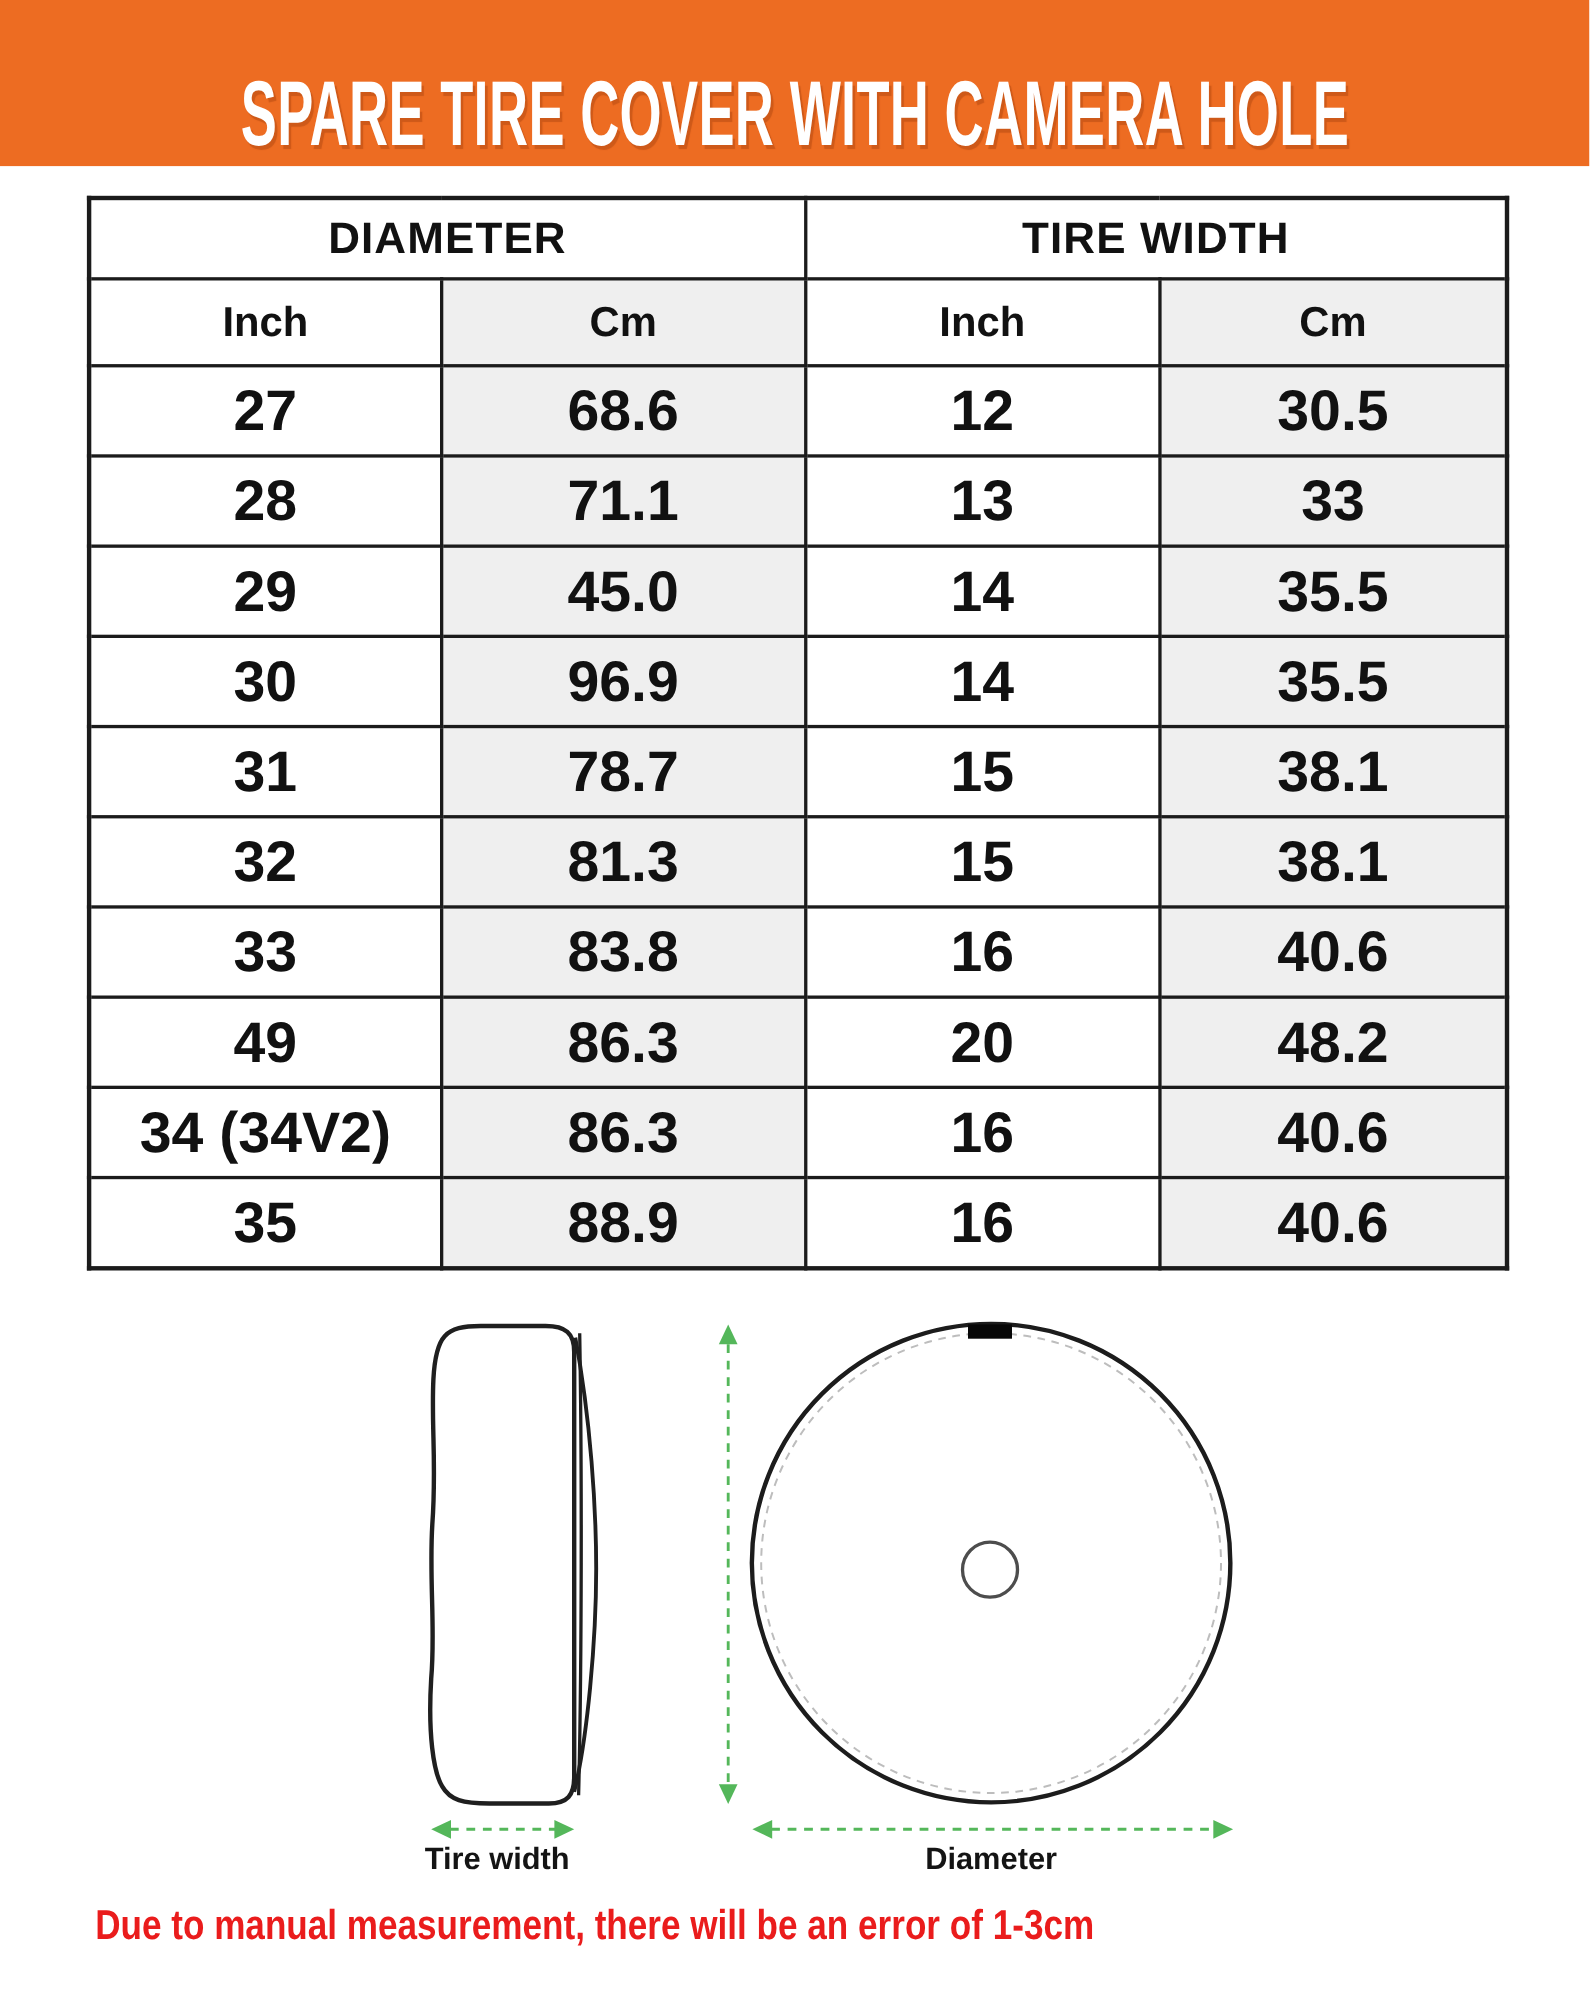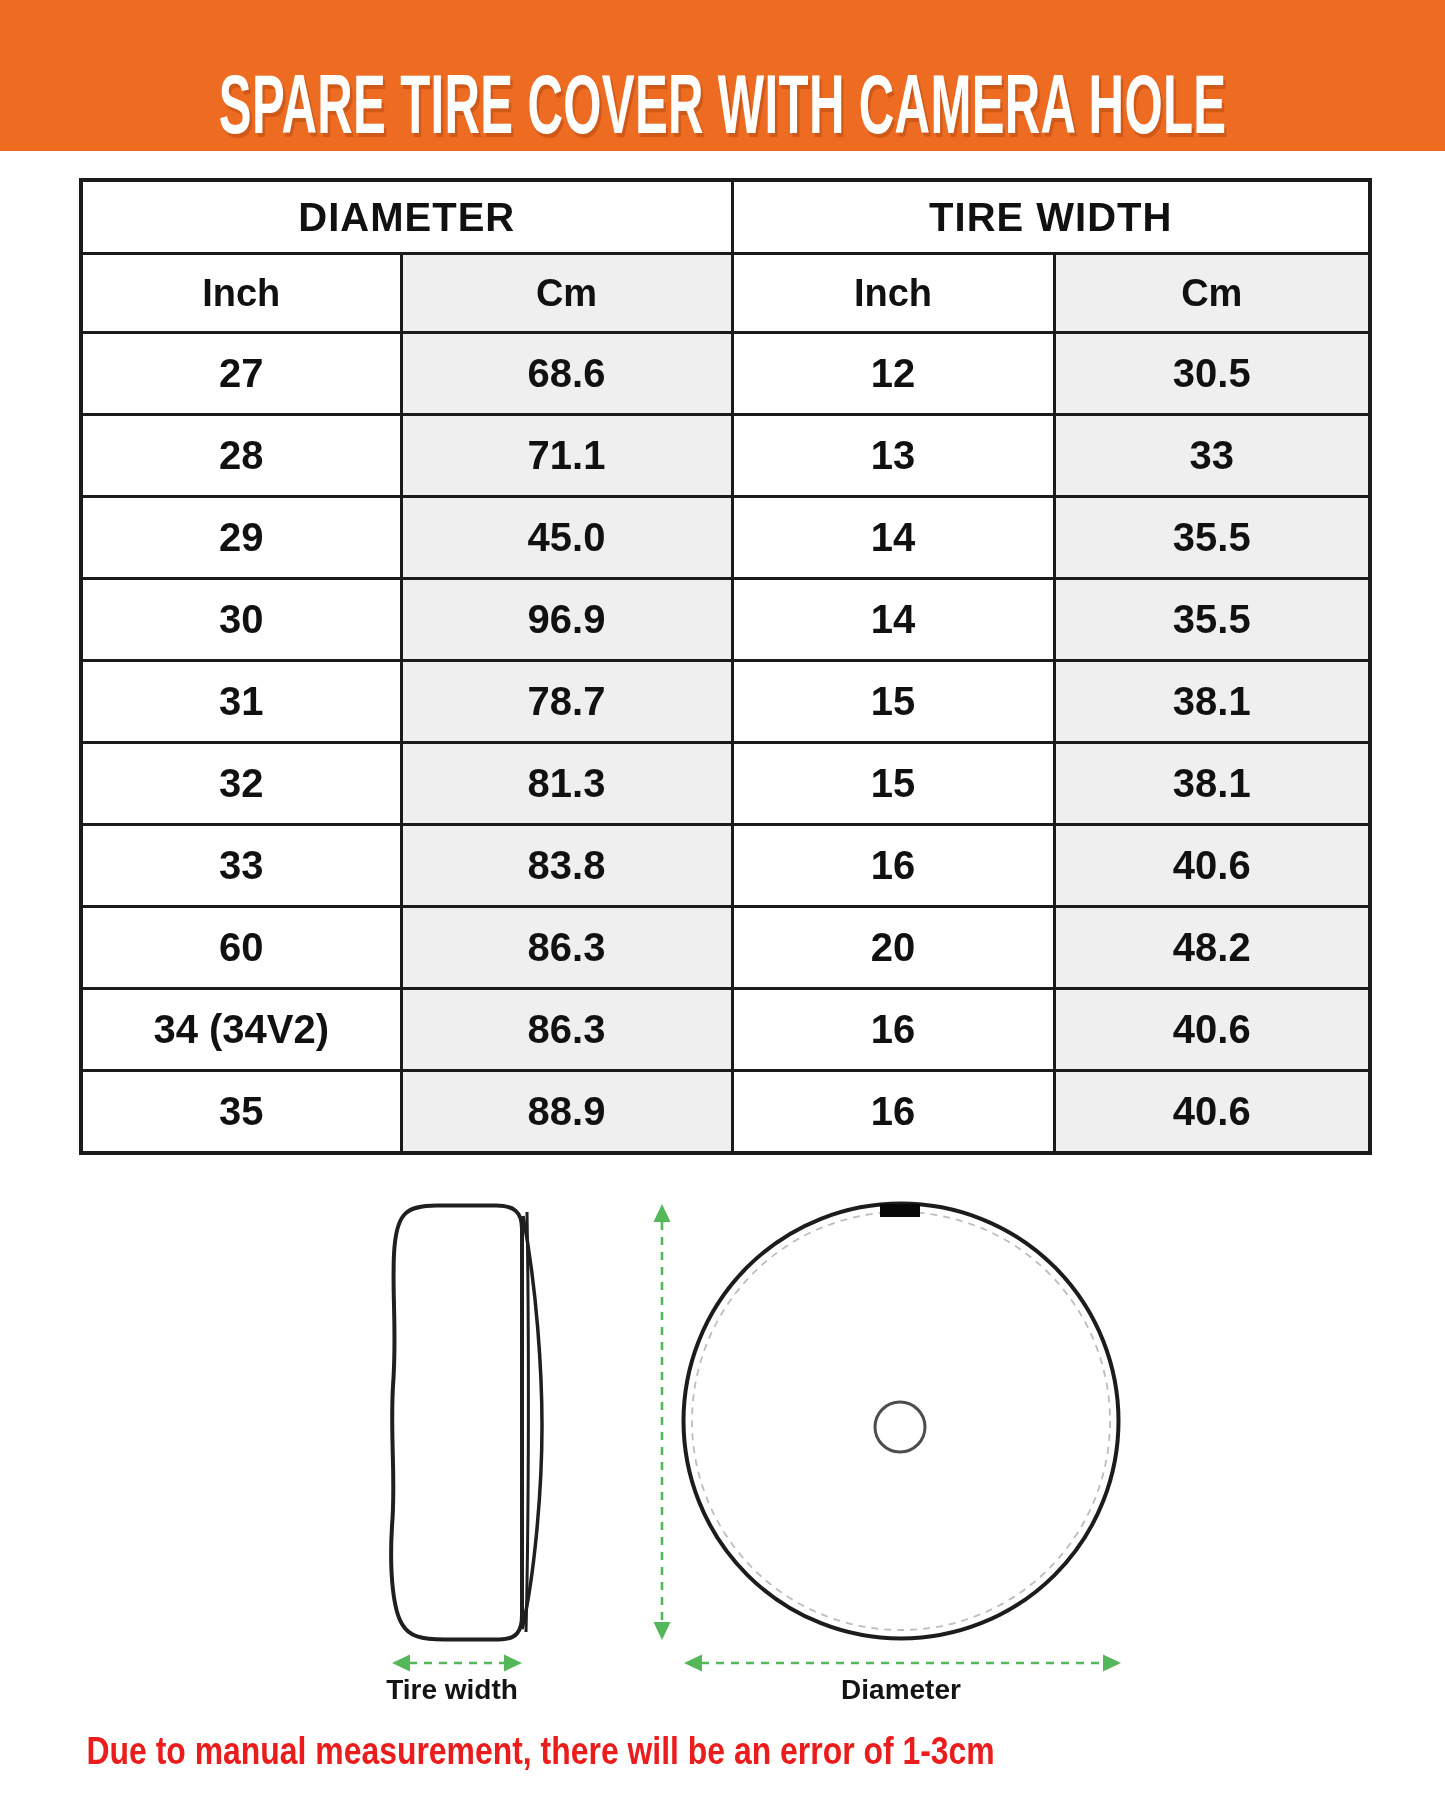--- a/index.html
+++ b/index.html
@@ -28,21 +28,21 @@
     background:#ffffff;
   }
   table.size{border:4px solid #1b1b1b;}
   table.size th,table.size td{
     border:3px solid #1b1b1b;
     text-align:center;vertical-align:middle;padding:0;
     color:#111111;white-space:nowrap;
   }
   th.sec-th{height:70px;font-size:40px;font-weight:700;letter-spacing:1px;background:#ffffff;}
   th.unit-th{height:76px;font-size:38px;font-weight:700;background:#ffffff;}
-  table.size td{height:79px;font-size:40px;font-weight:700;background:#ffffff;}
+  table.size td{height:79px;font-size:52px;font-weight:700;background:#ffffff;}
   .gray{background:#efefef !important;}
   
   .diagram{position:absolute;left:0;top:1180px;width:1445px;height:629px;}
   .diagram svg{position:absolute;left:0;top:0;}
   .diagram-label{
     position:absolute;transform:translateX(-50%);
     font-size:28px;font-weight:700;color:#141414;white-space:nowrap;
   }
   .label-tirewidth{left:452px;top:494px;}
   .label-diameter{left:901px;top:494px;}
@@ -118,21 +118,21 @@
         <td>15</td>
         <td class="gray">38.1</td>
       </tr>
       <tr>
         <td>33</td>
         <td class="gray">83.8</td>
         <td>16</td>
         <td class="gray">40.6</td>
       </tr>
       <tr>
-        <td>60</td>
+        <td>49</td>
         <td class="gray">86.3</td>
         <td>20</td>
         <td class="gray">48.2</td>
       </tr>
       <tr>
         <td>34 (34V2)</td>
         <td class="gray">86.3</td>
         <td>16</td>
         <td class="gray">40.6</td>
       </tr>

